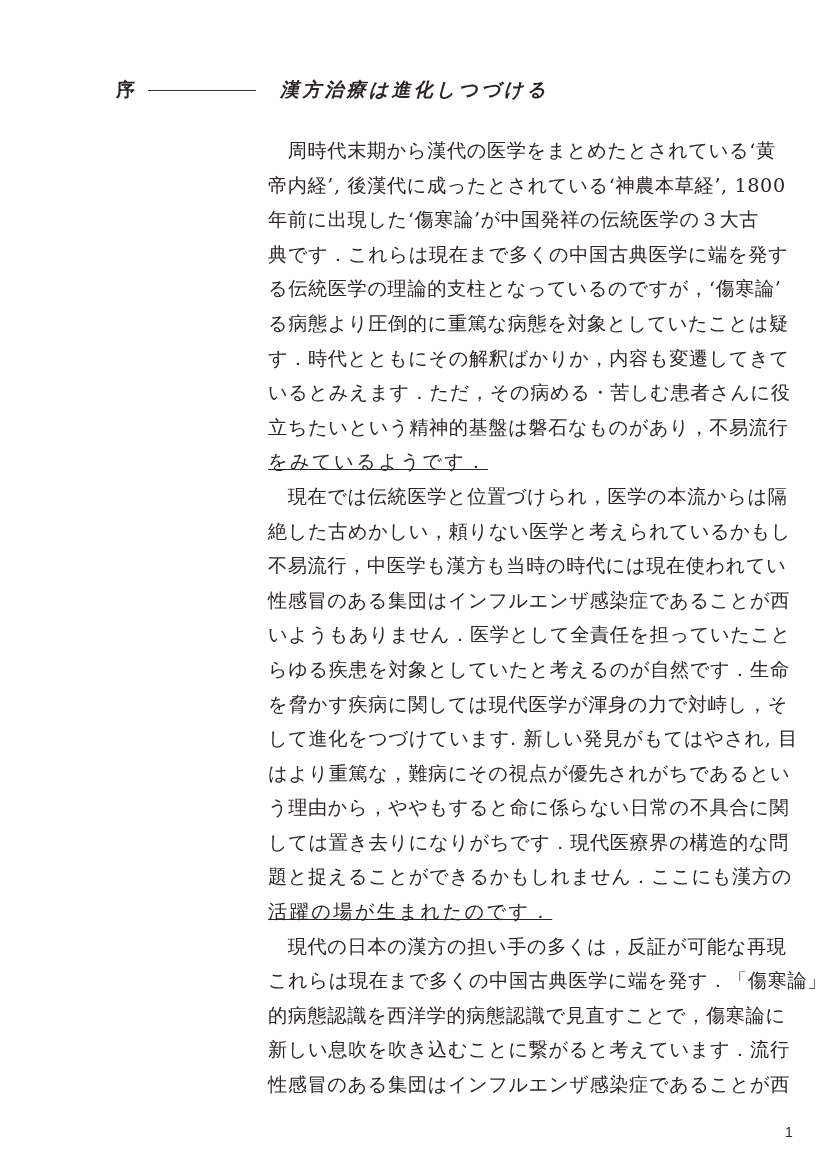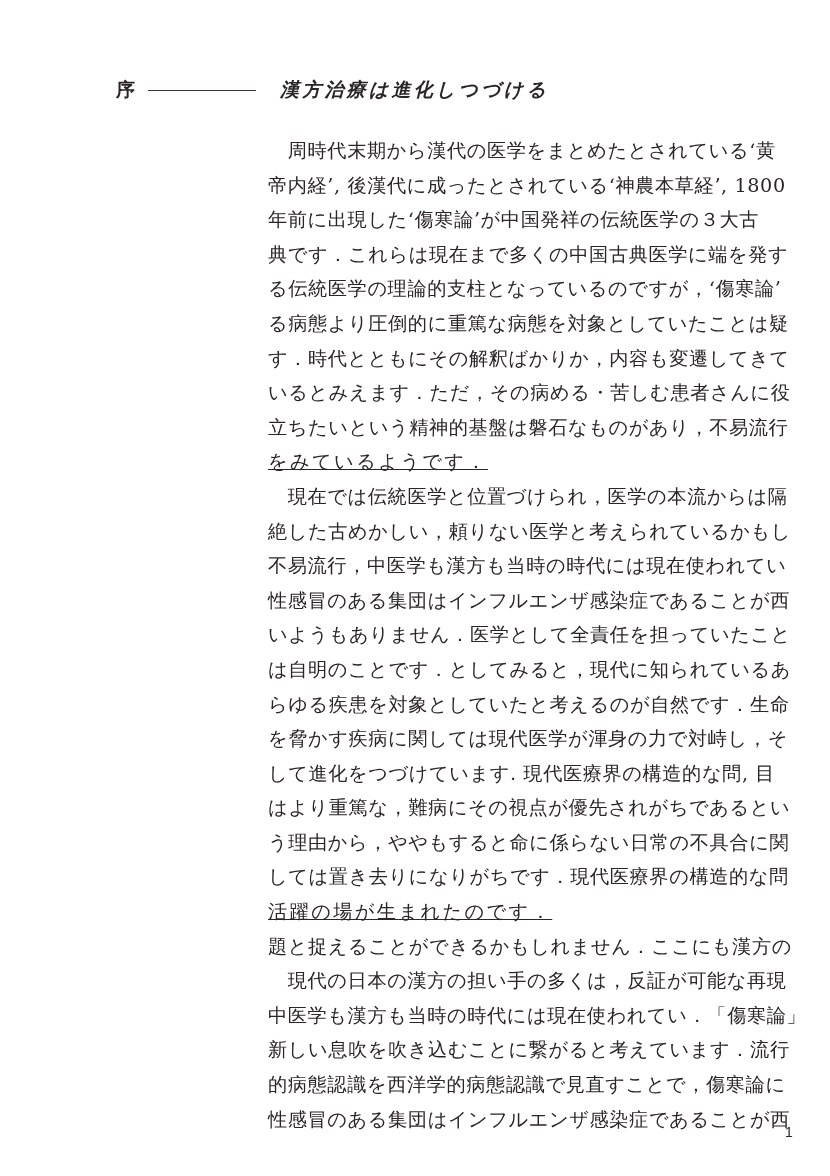--- a/index.html
+++ b/index.html
@@ -90,29 +90,28 @@
     <div class="text-line">る病態より圧倒的に重篤な病態を対象としていたことは疑</div>
     <div class="text-line">す．時代とともにその解釈ばかりか，内容も変遷してきて</div>
     <div class="text-line">いるとみえます．ただ，その病める・苦しむ患者さんに役</div>
     <div class="text-line">立ちたいという精神的基盤は磐石なものがあり，不易流行</div>
     <div class="text-line short">をみているようです．</div>
     <div class="text-line">　現在では伝統医学と位置づけられ，医学の本流からは隔</div>
     <div class="text-line">絶した古めかしい，頼りない医学と考えられているかもし</div>
     <div class="text-line">不易流行，中医学も漢方も当時の時代には現在使われてい</div>
     <div class="text-line">性感冒のある集団はインフルエンザ感染症であることが西</div>
     <div class="text-line">いようもありません．医学として全責任を担っていたこと</div>
-    <div class="text-line">は自明のことです．としてみると，現代に知られているあ</div>
     <div class="text-line">らゆる疾患を対象としていたと考えるのが自然です．生命</div>
     <div class="text-line">を脅かす疾病に関しては現代医学が渾身の力で対峙し，そ</div>
-    <div class="text-line">して進化をつづけています. 現代医療界の構造的な問, 目</div>
+    <div class="text-line">して進化をつづけています. 新しい発見がもてはやされ, 目</div>
     <div class="text-line">はより重篤な，難病にその視点が優先されがちであるとい</div>
     <div class="text-line">う理由から，ややもすると命に係らない日常の不具合に関</div>
     <div class="text-line">しては置き去りになりがちです．現代医療界の構造的な問</div>
+    <div class="text-line">題と捉えることができるかもしれません．ここにも漢方の</div>
     <div class="text-line short">活躍の場が生まれたのです．</div>
-    <div class="text-line">題と捉えることができるかもしれません．ここにも漢方の</div>
     <div class="text-line">　現代の日本の漢方の担い手の多くは，反証が可能な再現</div>
-    <div class="text-line">中医学も漢方も当時の時代には現在使われてい．「傷寒論」</div>
+    <div class="text-line">これらは現在まで多くの中国古典医学に端を発す．「傷寒論」</div>
+    <div class="text-line">的病態認識を西洋学的病態認識で見直すことで，傷寒論に</div>
     <div class="text-line">新しい息吹を吹き込むことに繋がると考えています．流行</div>
-    <div class="text-line">的病態認識を西洋学的病態認識で見直すことで，傷寒論に</div>
     <div class="text-line">性感冒のある集団はインフルエンザ感染症であることが西</div>
   </div>
 
 <div class="page-number">1</div>
 
 </body></html>

